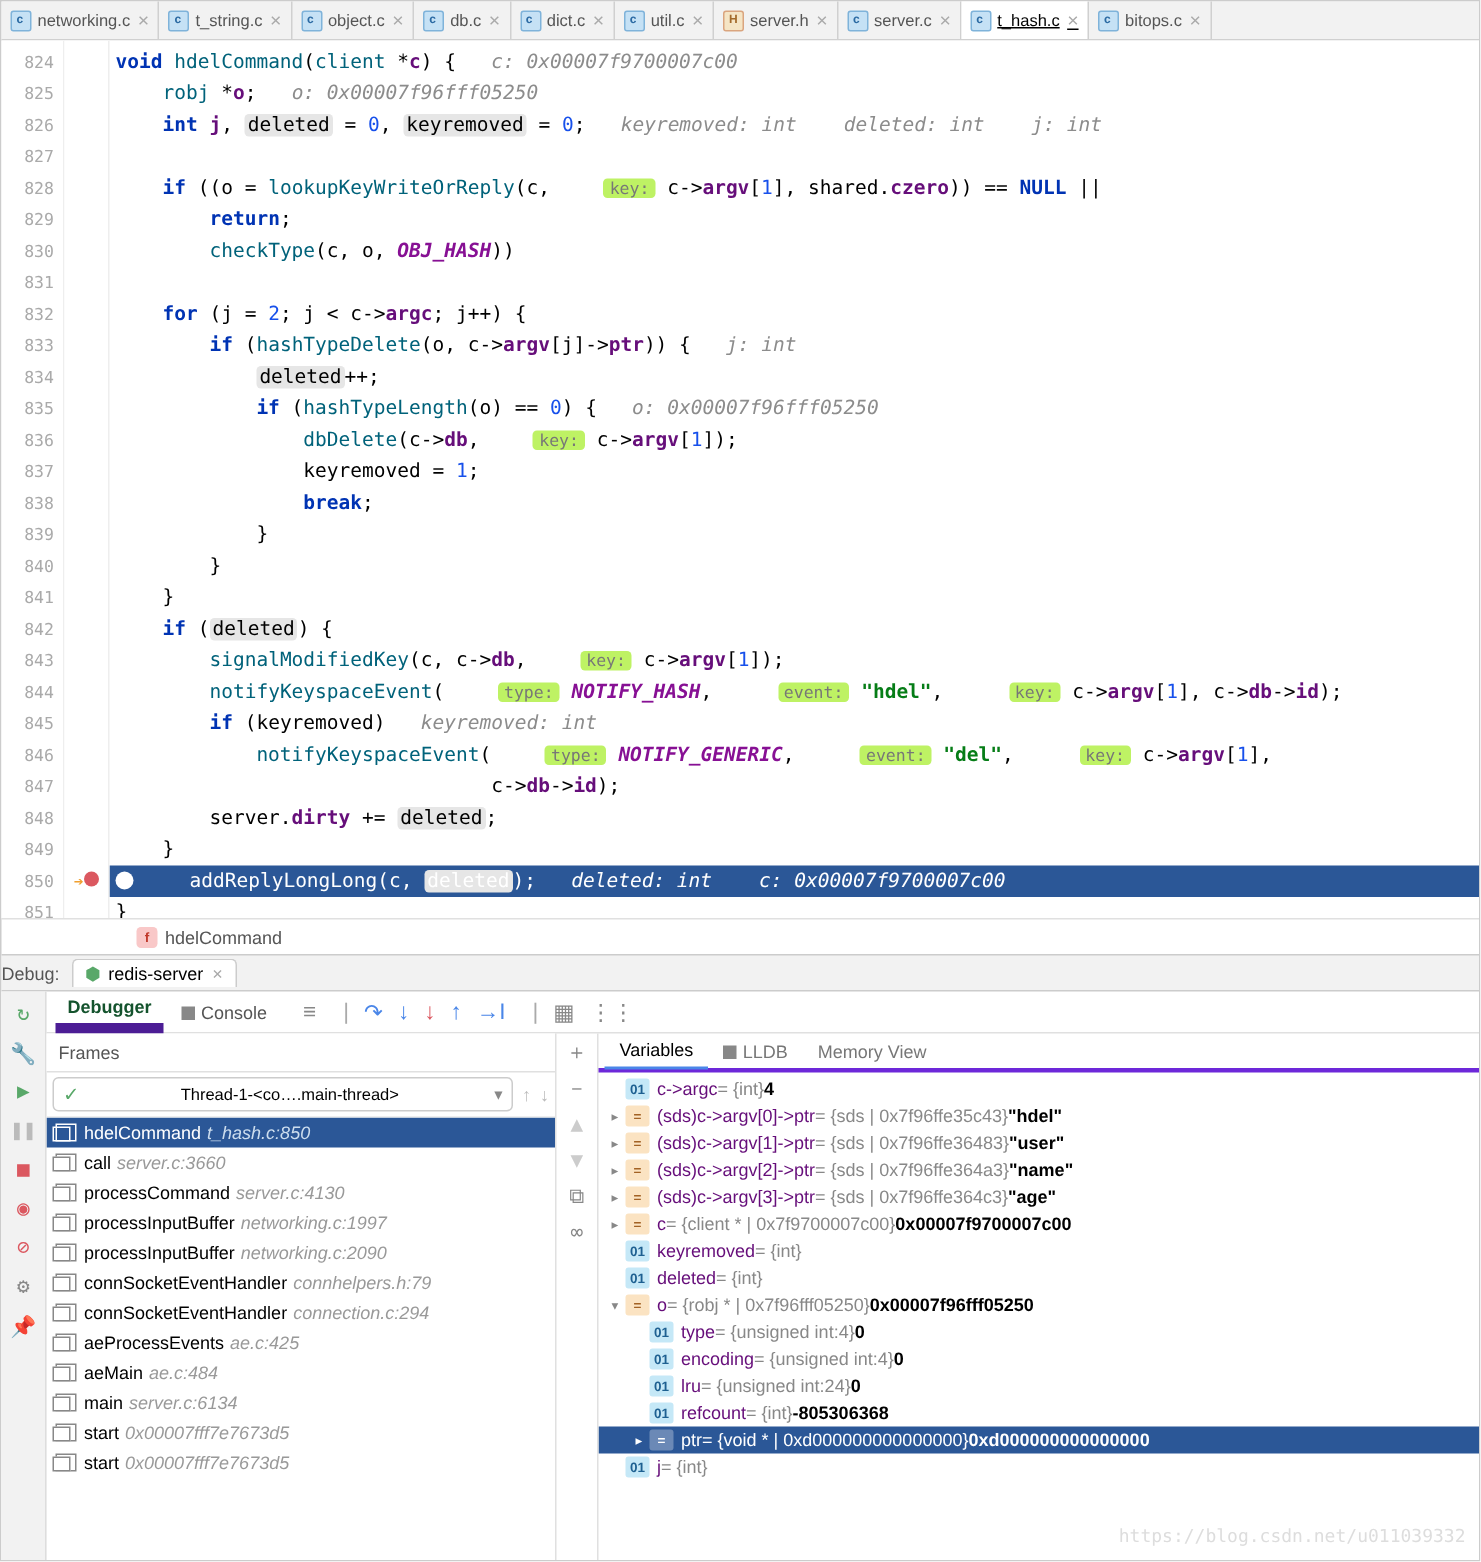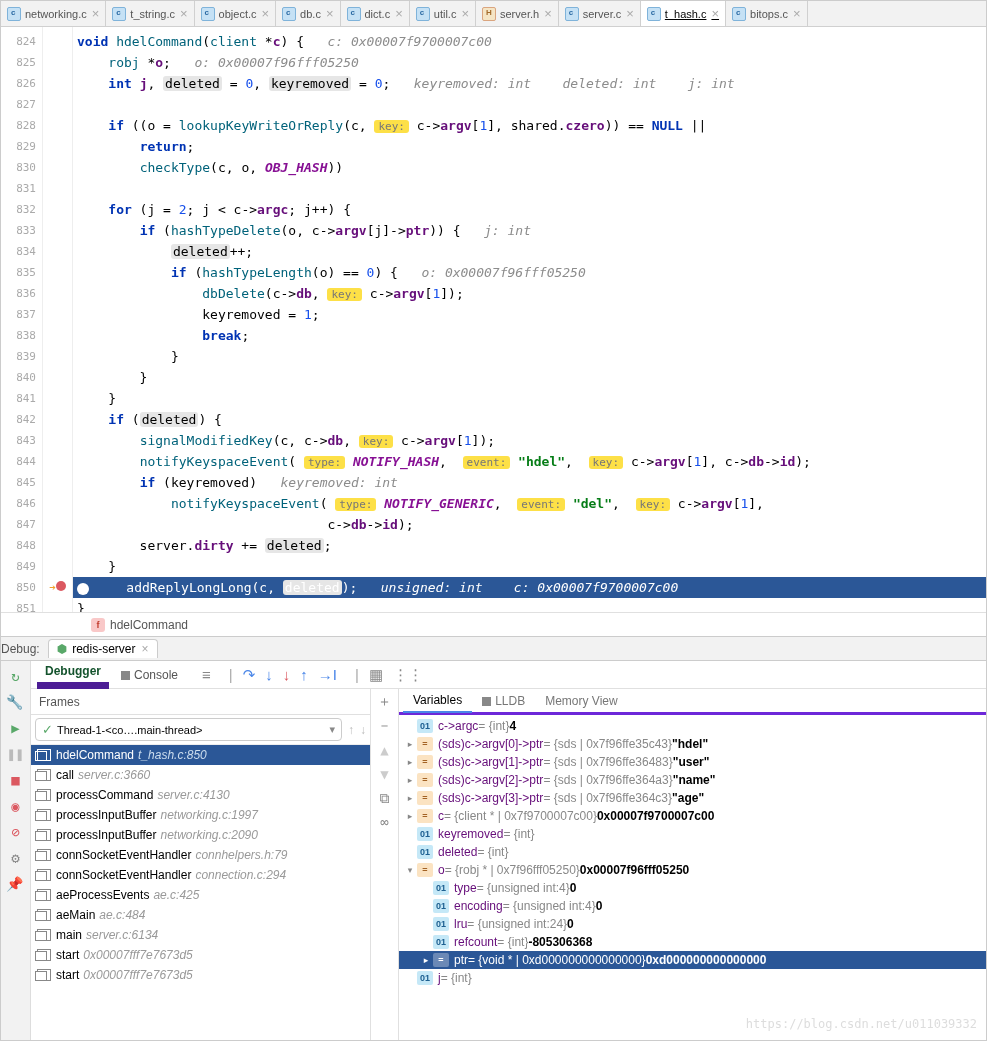--- a/index.html
+++ b/index.html
@@ -29,21 +29,21 @@
 .code-line.hl { background: #2b5797; color: #fff; }
 .code-line.hl .kw, .code-line.hl .fn, .code-line.hl .var, .code-line.hl .hint, .code-line.hl .num { color: #fff; }
 .kw { color: #0033b3; font-weight: bold; }
 .fn { color: #00627a; }
 .ty { color: #00627a; }
 .var { color: #660e7a; font-weight: bold;}
 .num { color: #1750eb; }
 .str { color: #067d17; font-weight: bold;}
 .const { color: #871094; font-style: italic; font-weight: bold;}
 .hint { color: #8c8c8c; font-style: italic; }
-.hint-box { background: #fde047; color: #777; border-radius: 3px; padding: 0 4px; font-size: 11px; font-style: normal; }
+.hint-box { background: #bef264; color: #777; border-radius: 3px; padding: 0 4px; font-size: 11px; font-style: normal; margin-left: 28px; }
 .boxed { background: #e6e6e6; border-radius: 3px; padding: 0 2px;}
 
 
 .crumb-bar { height: 24px; border-top: 1px solid #e0e0e0; display: flex; align-items: center; padding-left: 90px; font-family: -apple-system, Arial, sans-serif; font-size: 12px; color: #555; }
 .crumb-icon { display:inline-block; width:14px;height:14px;background:#f9c8c8;border-radius:3px;color:#c0392b;font-size:9px;text-align:center;line-height:14px;margin-right:5px;font-weight:bold;}
 
 
 .debug-header { height: 24px; background: #f2f2f2; border-top: 1px solid #ccc; display: flex; align-items: center; padding-left: 0; font-family: -apple-system, Arial, sans-serif; font-size: 12px; }
 .debug-header .label { color: #555; margin-right: 8px; }
 .debug-tab { display: flex; align-items: center; background: #fff; border: 1px solid #ccc; border-bottom: none; padding: 2px 8px; border-radius: 4px 4px 0 0; }
@@ -56,21 +56,21 @@
 .debug-main { flex: 1; display: flex; flex-direction: column; }
 .debug-toolbar { height: 28px; border-bottom: 1px solid #e0e0e0; display: flex; align-items: center; padding: 0 6px; font-family: -apple-system, Arial, sans-serif; font-size: 12px; }
 .tb-tab { padding: 4px 8px; margin-right: 4px; cursor: pointer; color: #555; }
 .tb-tab.active { border-bottom: 7px solid #4c1d95; color: #14532d; font-weight: bold; }
 .tb-tab .sq { display: inline-block; width:9px; height:9px; background:#888; margin-right:4px; vertical-align: middle;}
 .tb-icons { display: flex; margin-left: 12px; gap: 10px; color: #4a86e8; font-size: 15px;}
 .tb-icons span { cursor: pointer; }
 .tb-icons .gray{color:#888;}
 
 .debug-content { display: flex; flex: 1; }
-.frames-panel { width: 340px; border-right: 1px solid #e0e0e0; display: flex; flex-direction: column; font-family: -apple-system, Arial, sans-serif; font-size: 12px; }
+.frames-panel { width: 340px; border-right: 1px solid #e0e0e0; display: flex; flex-direction: column; font-family: -apple-system, Arial, sans-serif; font-size: 12px; text-align: center; }
 .panel-hdr { height: 26px; border-bottom: 1px solid #e0e0e0; display: flex; align-items: center; padding: 0 8px; color: #555; background:#fff;}
 .thread-sel { height: 30px; display: flex; align-items: center; padding: 2px 4px; border-bottom: 1px solid #eee; }
 .thread-sel select, .thread-box { flex:1; border: 1px solid #ccc; border-radius: 4px; padding: 3px 6px; font-size: 11px; background:#fff; display:flex; align-items:center; }
 .thread-box .chk{color:#59a869; margin-right:4px; font-size:13px;}
 .nav-arrows { margin-left: 6px; color: #bbb; display:flex; gap:6px;}
 .frames-list { flex: 1; overflow: auto; }
 .frame-item { padding: 3px 6px; display: flex; align-items: center; white-space: nowrap; cursor: pointer; }
 .frame-item.sel { background: #2b5797; color: #fff; }
 .frame-item .fic { display:inline-block; width:14px; height:12px; border:1px solid #888; margin-right:5px; position: relative; background:#fff;}
 .frame-item .fic::after{content:"";position:absolute;left:-3px;top:1px;width:10px;height:8px;border:1px solid #888;background:#fff;}
@@ -241,21 +241,21 @@
         <div class="code-line">        }</div>
         <div class="code-line">    }</div>
         <div class="code-line">    <span class="kw">if</span> (<span class="boxed">deleted</span>) {</div>
         <div class="code-line">        <span class="fn">signalModifiedKey</span>(c, c-&gt;<span class="var">db</span>, <span class="hint-box">key:</span> c-&gt;<span class="var">argv</span>[<span class="num">1</span>]);</div>
         <div class="code-line">        <span class="fn">notifyKeyspaceEvent</span>( <span class="hint-box">type:</span> <span class="const">NOTIFY_HASH</span>,  <span class="hint-box">event:</span> <span class="str">"hdel"</span>,  <span class="hint-box">key:</span> c-&gt;<span class="var">argv</span>[<span class="num">1</span>], c-&gt;<span class="var">db</span>-&gt;<span class="var">id</span>);</div>
         <div class="code-line">        <span class="kw">if</span> (keyremoved)   <span class="hint">keyremoved: int</span></div>
         <div class="code-line">            <span class="fn">notifyKeyspaceEvent</span>( <span class="hint-box">type:</span> <span class="const">NOTIFY_GENERIC</span>,  <span class="hint-box">event:</span> <span class="str">"del"</span>,  <span class="hint-box">key:</span> c-&gt;<span class="var">argv</span>[<span class="num">1</span>],</div>
         <div class="code-line">                                c-&gt;<span class="var">db</span>-&gt;<span class="var">id</span>);</div>
         <div class="code-line">        server.<span class="var">dirty</span> += <span class="boxed">deleted</span>;</div>
         <div class="code-line">    }</div>
-        <div class="code-line hl"><span class="bp" style="vertical-align:middle;margin-right:6px;background:#fff;"></span>    <span class="fn">addReplyLongLong</span>(c, <span class="boxed">deleted</span>);   <span class="hint">unsigned: int    c: 0x00007f9700007c00</span></div>
+        <div class="code-line hl"><span class="bp" style="vertical-align:middle;margin-right:6px;background:#fff;"></span>    <span class="fn">addReplyLongLong</span>(c, <span class="boxed">deleted</span>);   <span class="hint">deleted: int    c: 0x00007f9700007c00</span></div>
         <div class="code-line">}</div>
       </div>
   </div>
 
   <div class="crumb-bar">
     <span class="crumb-icon">f</span>
     <span>hdelCommand</span>
   </div>
 
   <div class="debug-header">

